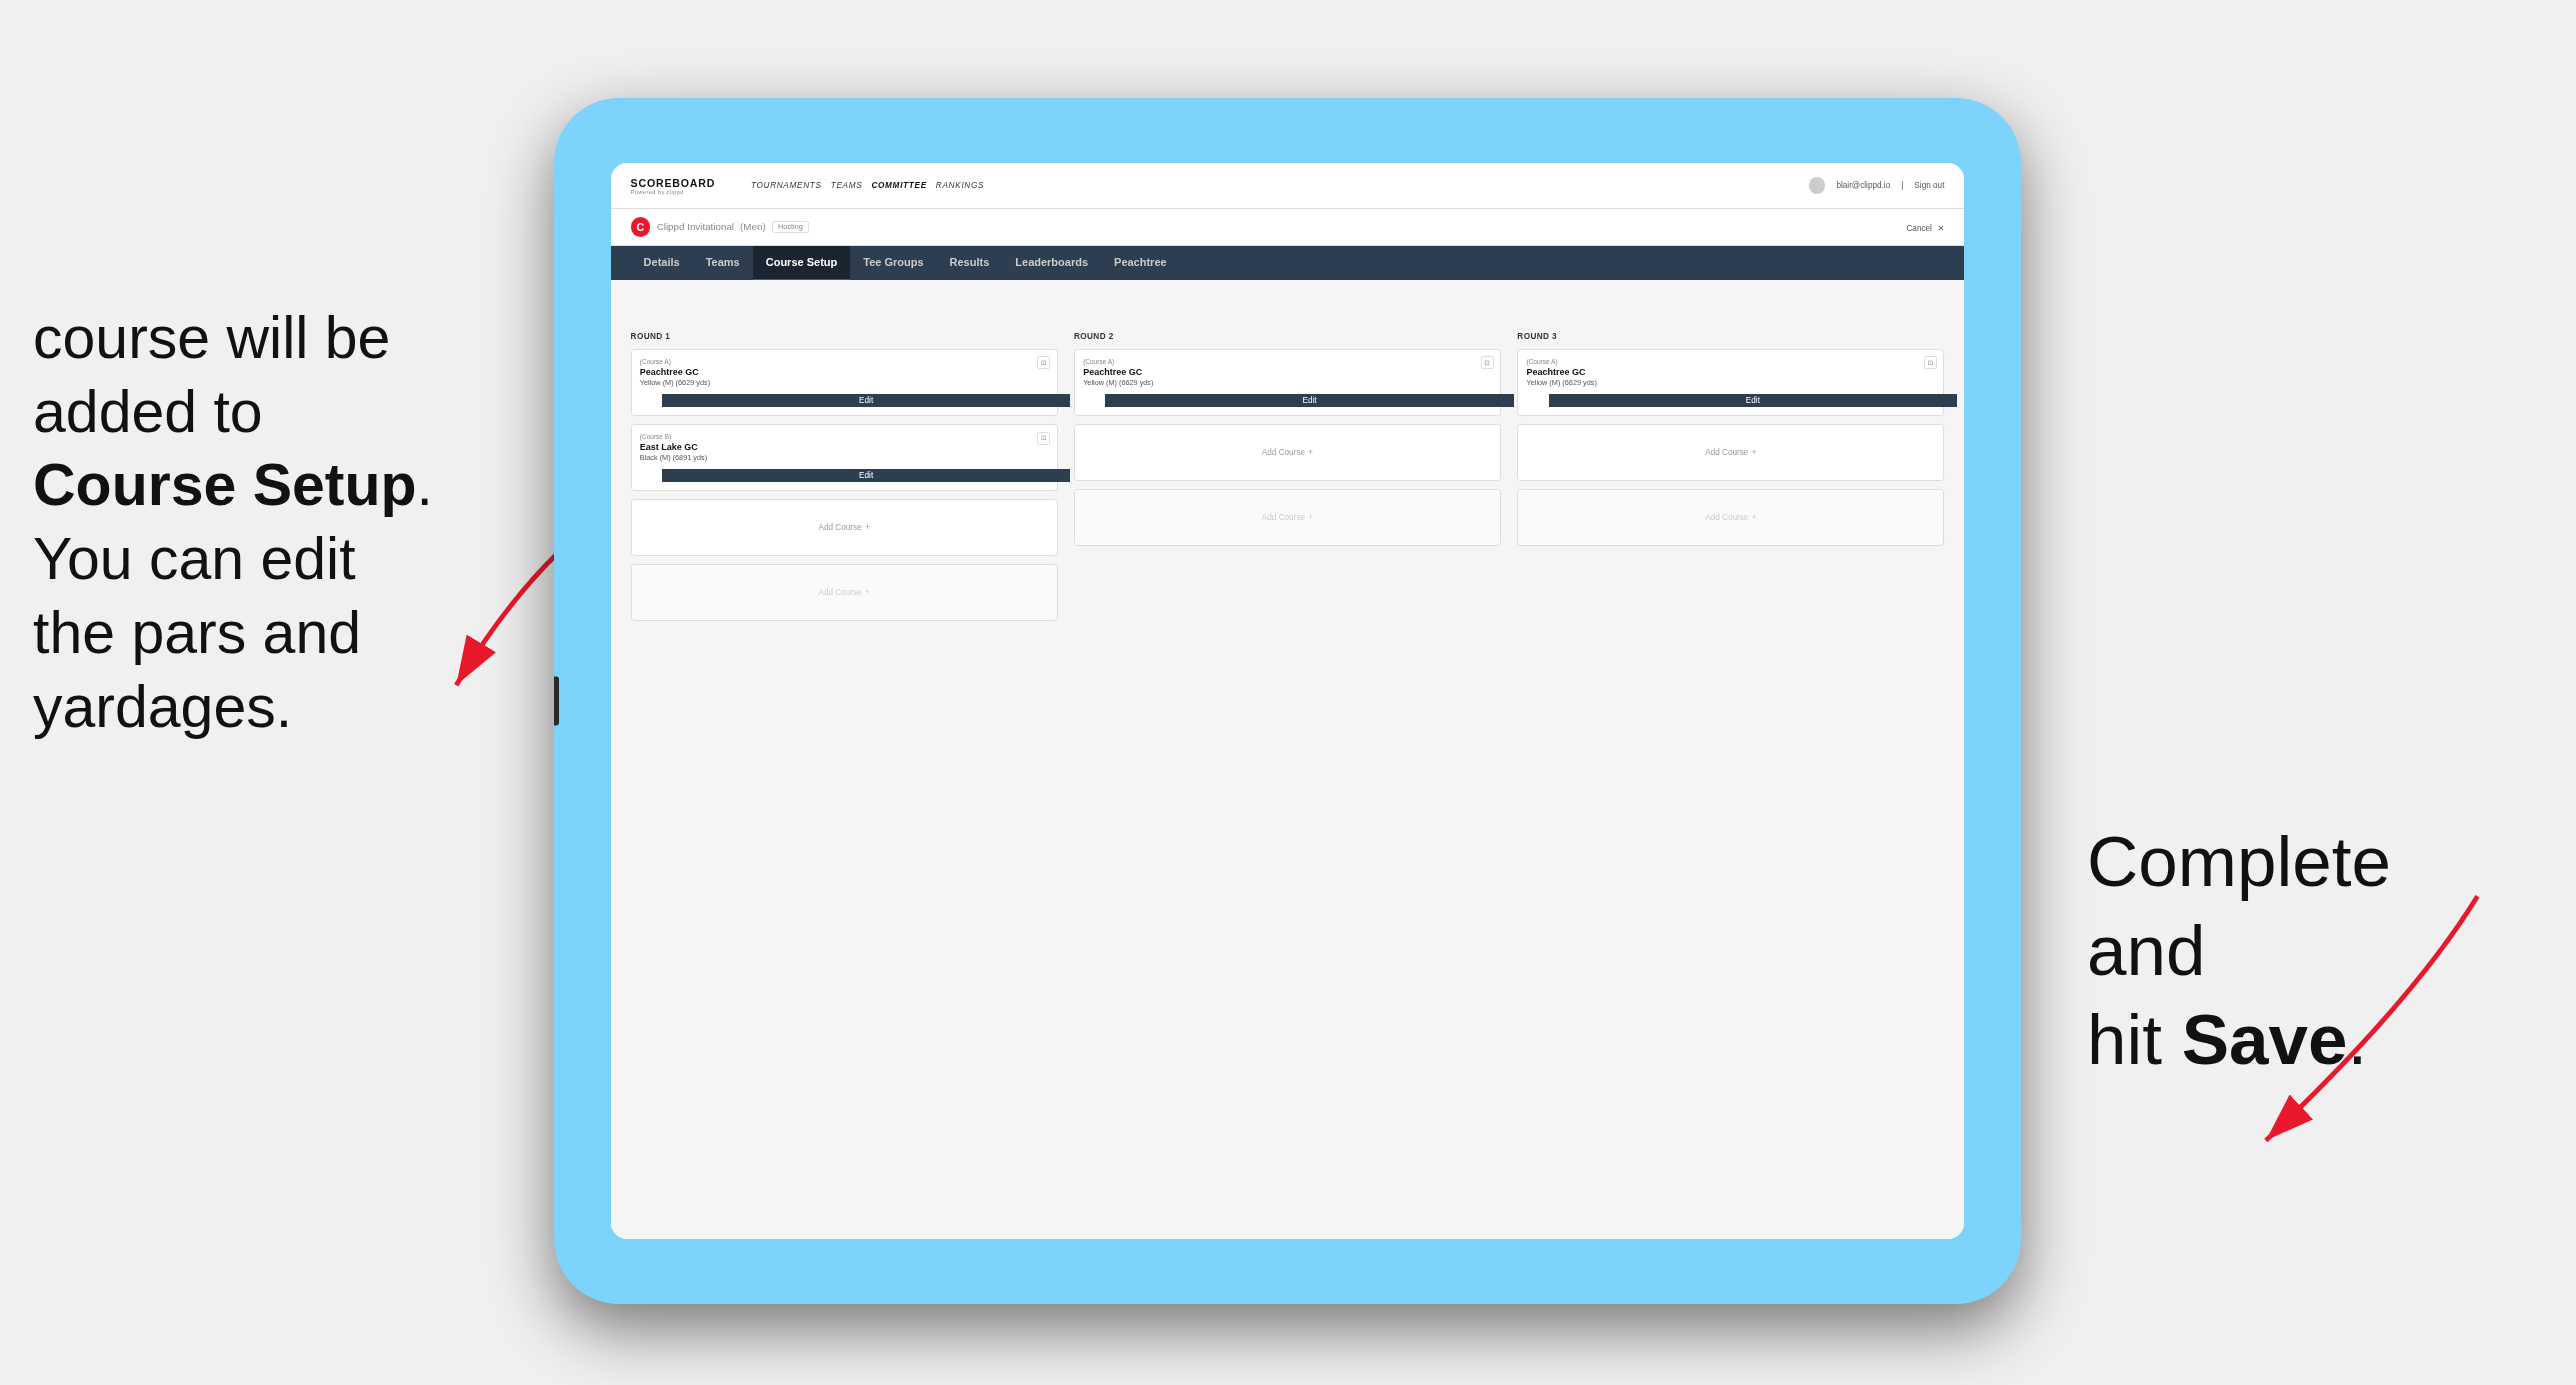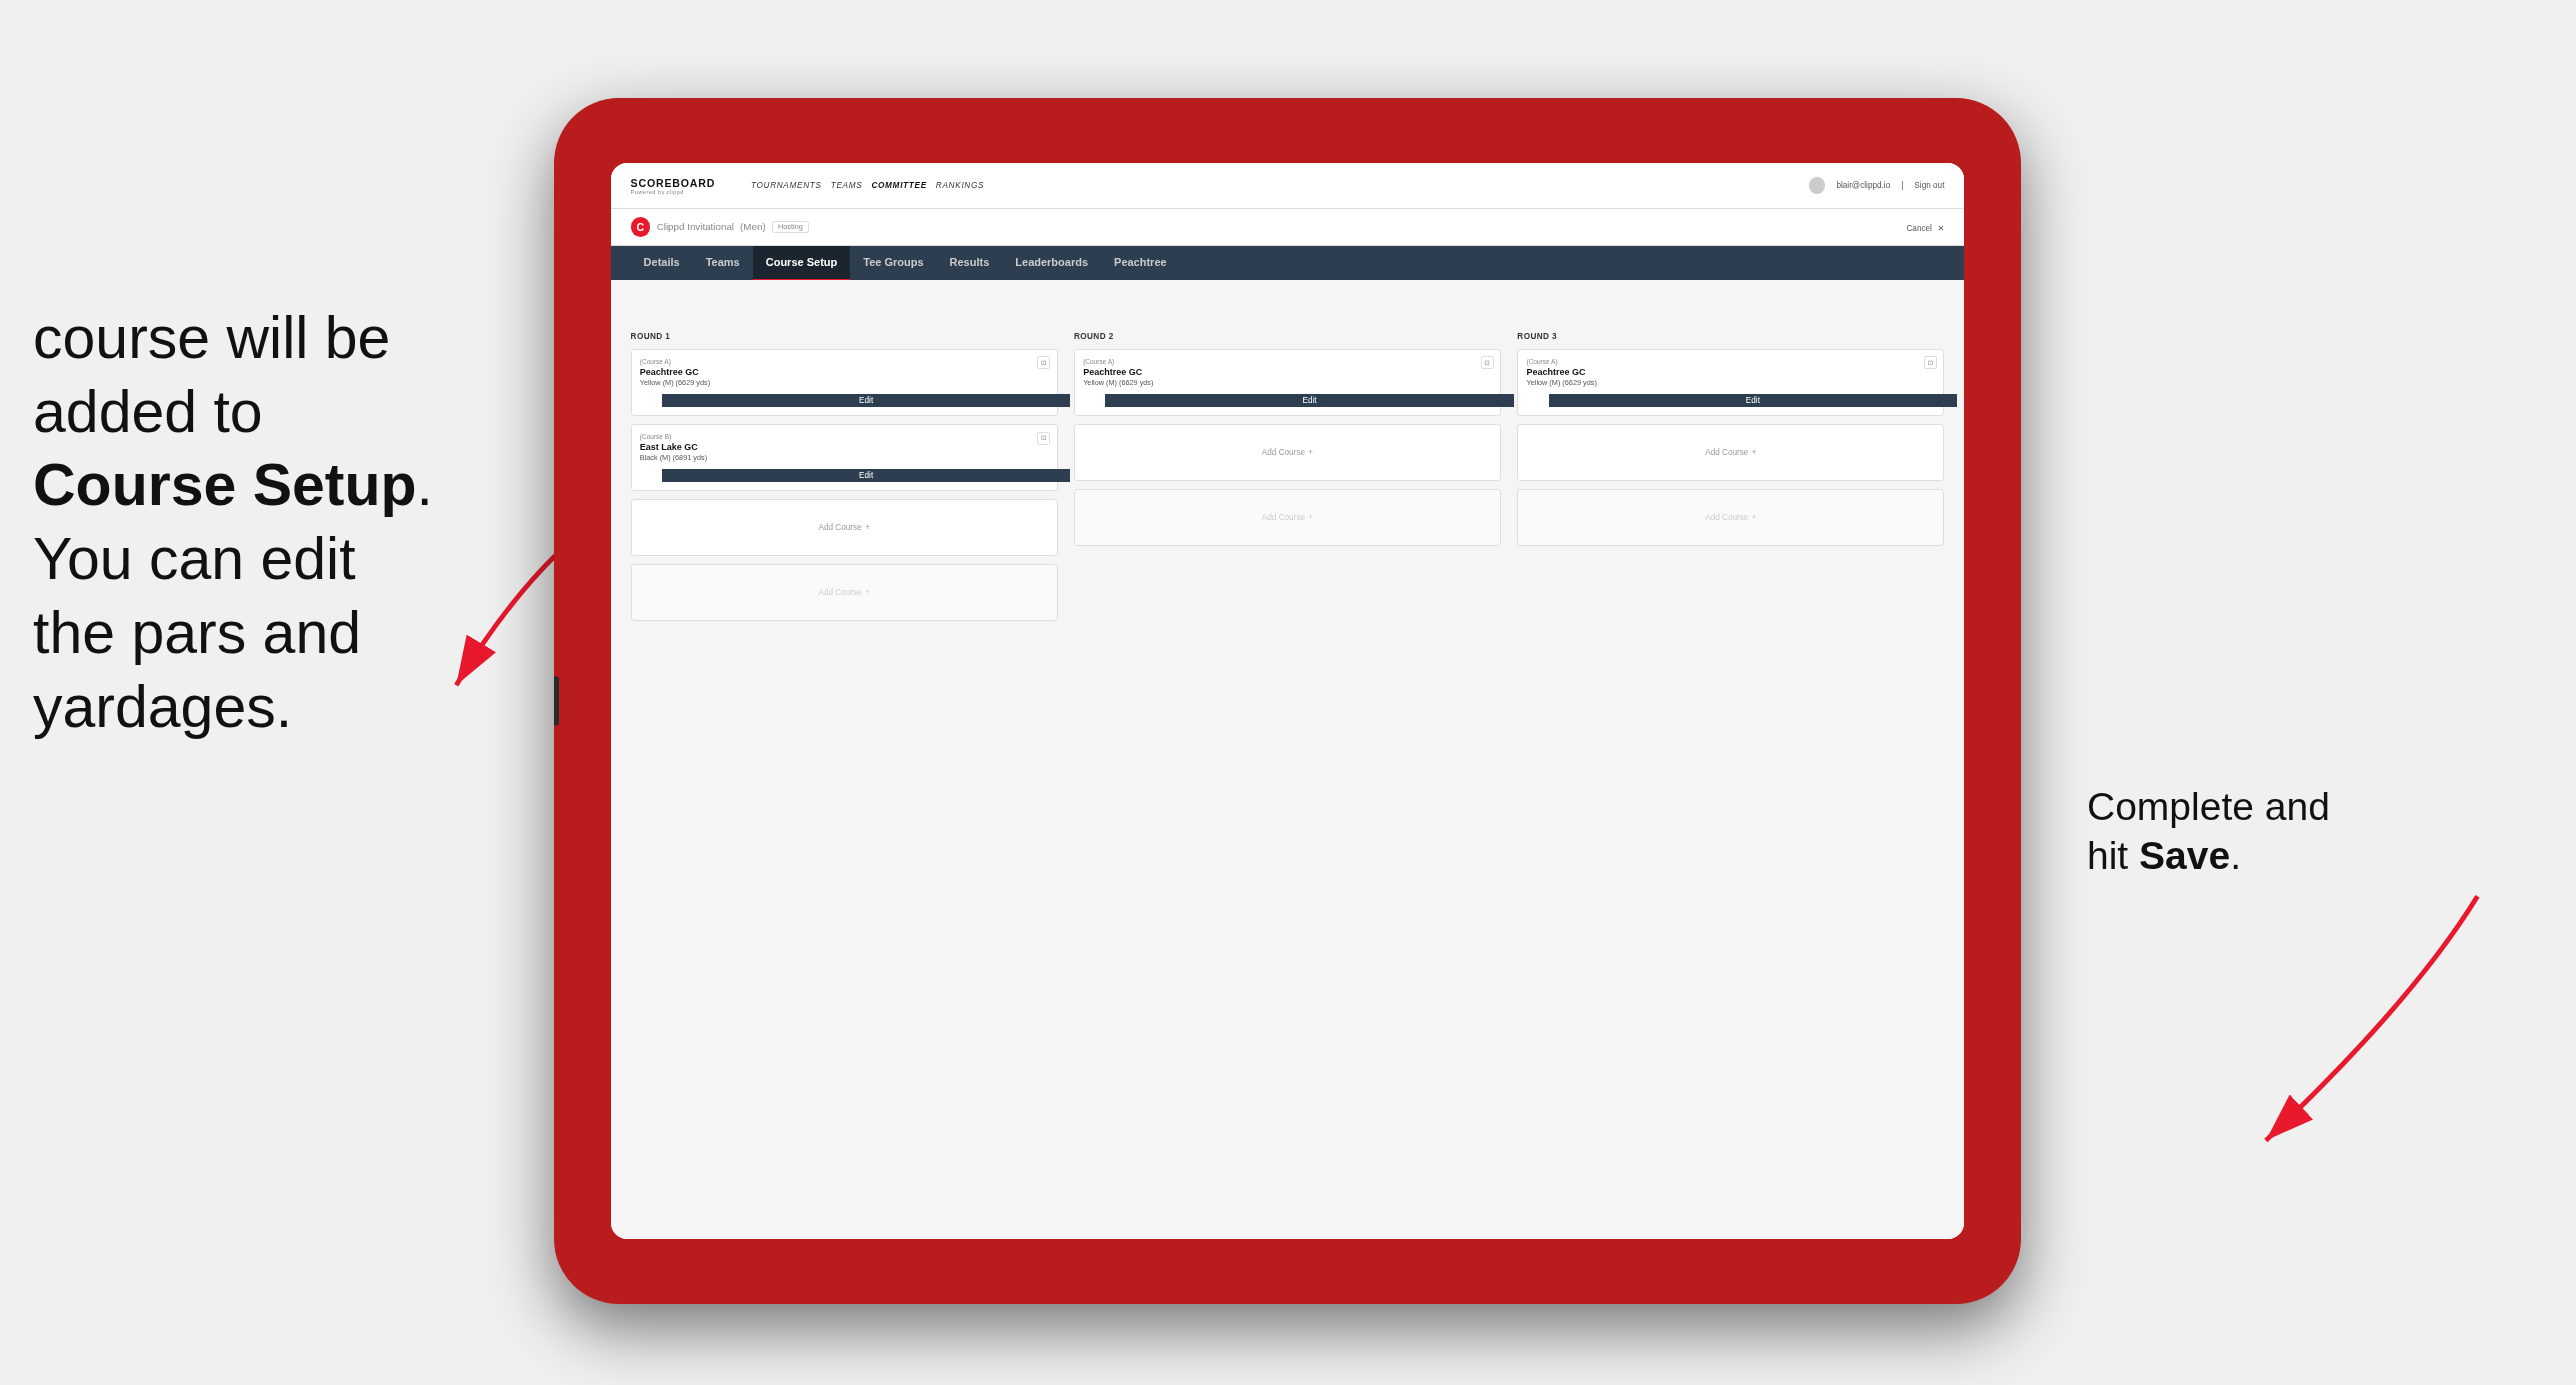--- a/index.html
+++ b/index.html
@@ -21,37 +21,37 @@
       line-height: 1.25;
       color: #111;
       width: 457px;
     }
     .annotation-left strong { font-weight: 800; }
 
     
     .annotation-right {
       position: absolute;
       right: 98px;
-      top: 783px;
-      font-size: 39px;
+      top: 818px;
+      font-size: 71px;
       line-height: 1.25;
       color: #111;
       width: 391px;
       text-align: left;
     }
     .annotation-right strong { font-weight: 800; }
 
     
     .tablet-outer {
       position: absolute;
       left: 554px;
       top: 98px;
       width: 1467px;
       height: 1206px;
-      background: #b91c1c;
+      background: #7dd3fc;
       border-radius: 65px;
       box-shadow: 0 24.5px 65px rgba(0,0,0,0.5);
       display: flex;
       align-items: center;
       justify-content: center;
     }
 
     .tablet-screen {
       width: 1353px;
       height: 1076px;

